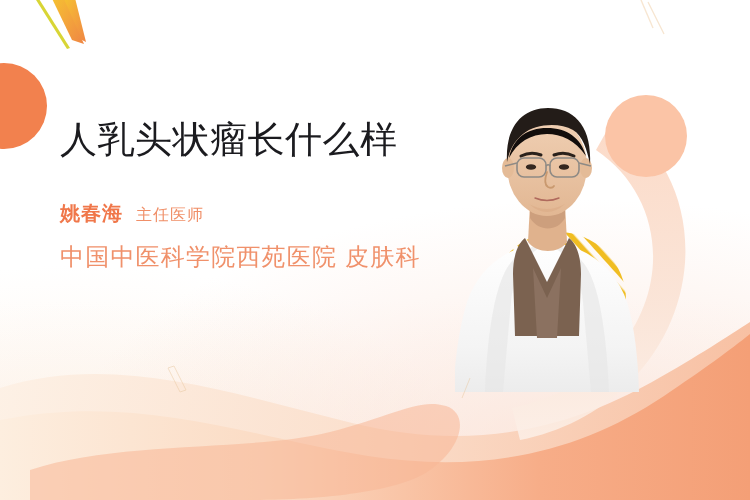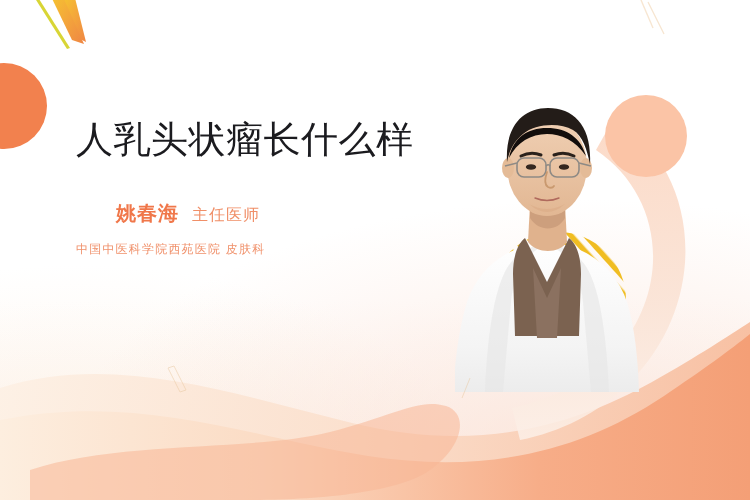--- a/index.html
+++ b/index.html
@@ -45,55 +45,54 @@
     position: absolute;
     left: 455px;
     top: 92px;
     width: 185px;
     height: 300px;
   }
 
   
   .text-block {
     position: absolute;
-    left: 76px;
+    left: 60px;
     top: 118px;
     width: 380px;
   }
   .title {
     font-size: 37px;
     line-height: 1.18;
     font-weight: 400;
     color: #1b1b1f;
     letter-spacing: 0.5px;
     white-space: pre-wrap;
     margin: 0;
   }
   .byline {
     margin-top: 38px;
     display: flex;
     align-items: baseline;
     gap: 13px;
-    margin-left: 40px;
   }
   .doctor-name {
     font-size: 20px;
     font-weight: 700;
     color: #f0774a;
     letter-spacing: 1px;
   }
   .doctor-title {
     font-size: 16px;
     font-weight: 400;
     color: #f08f68;
     letter-spacing: 1px;
   }
   .affiliation {
     margin-top: 14px;
-    font-size: 12px;
+    font-size: 24px;
     font-weight: 400;
     color: #f0916b;
     letter-spacing: 1.2px;
   }
 </style>
 </head>
 <body>
 
 <div id="stage">
 

